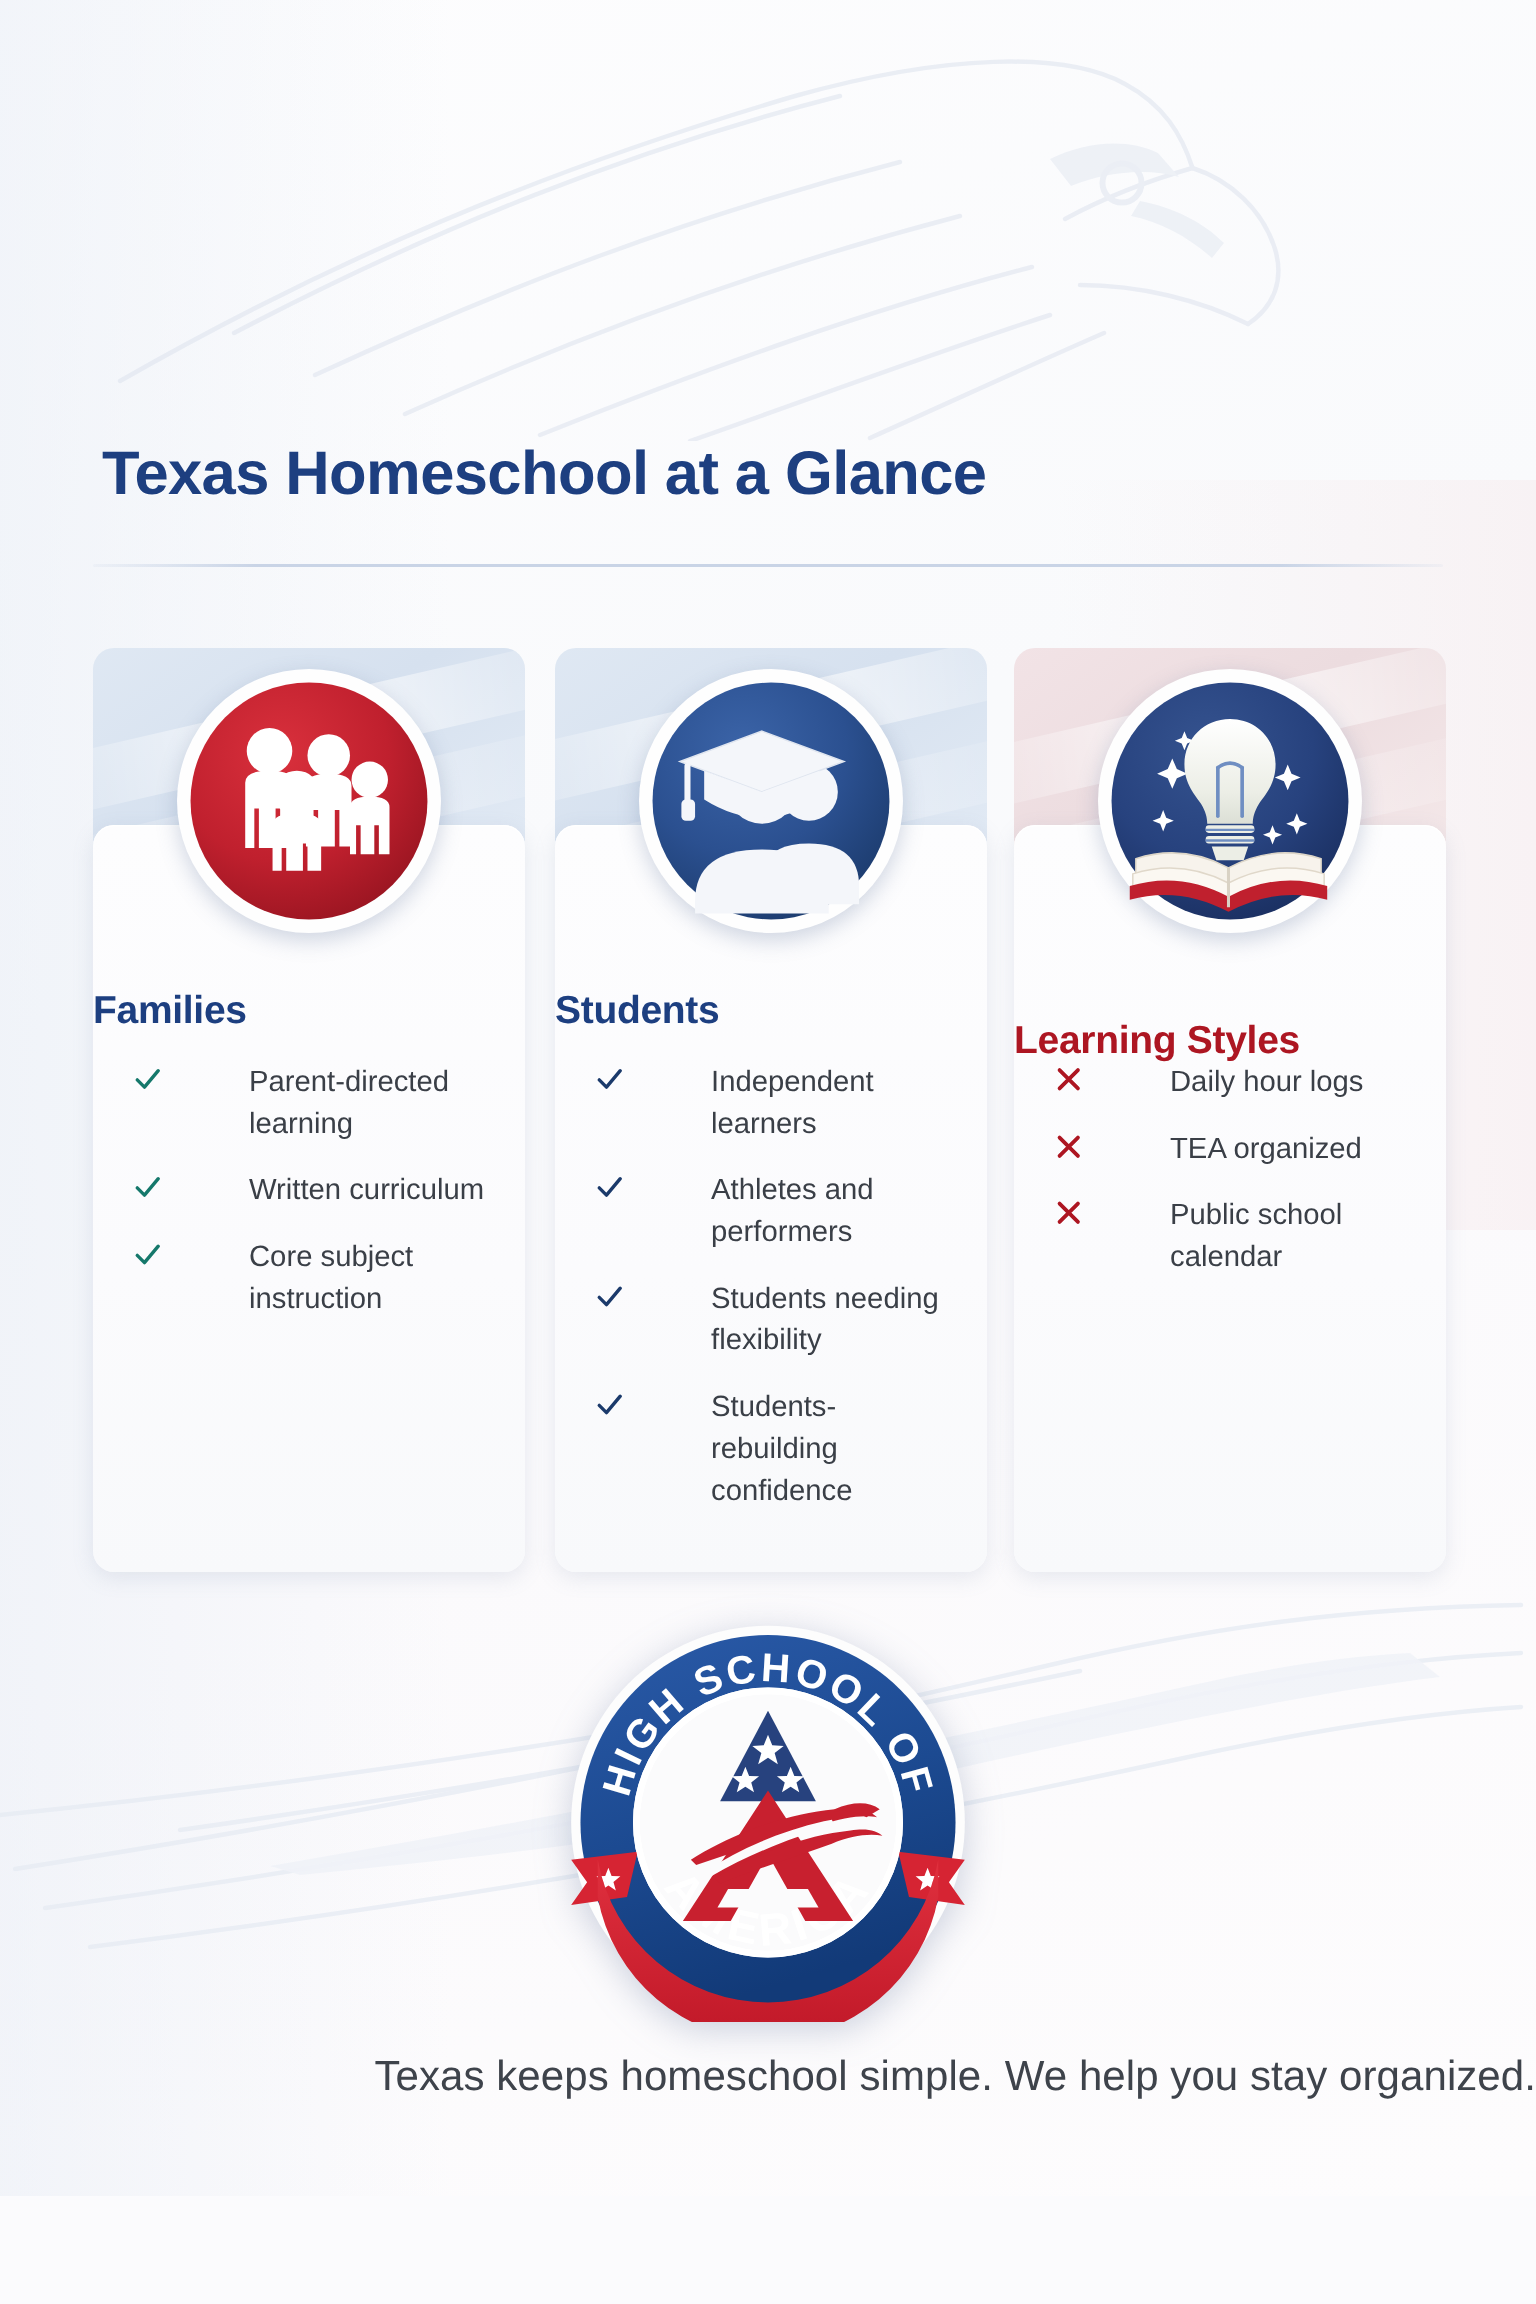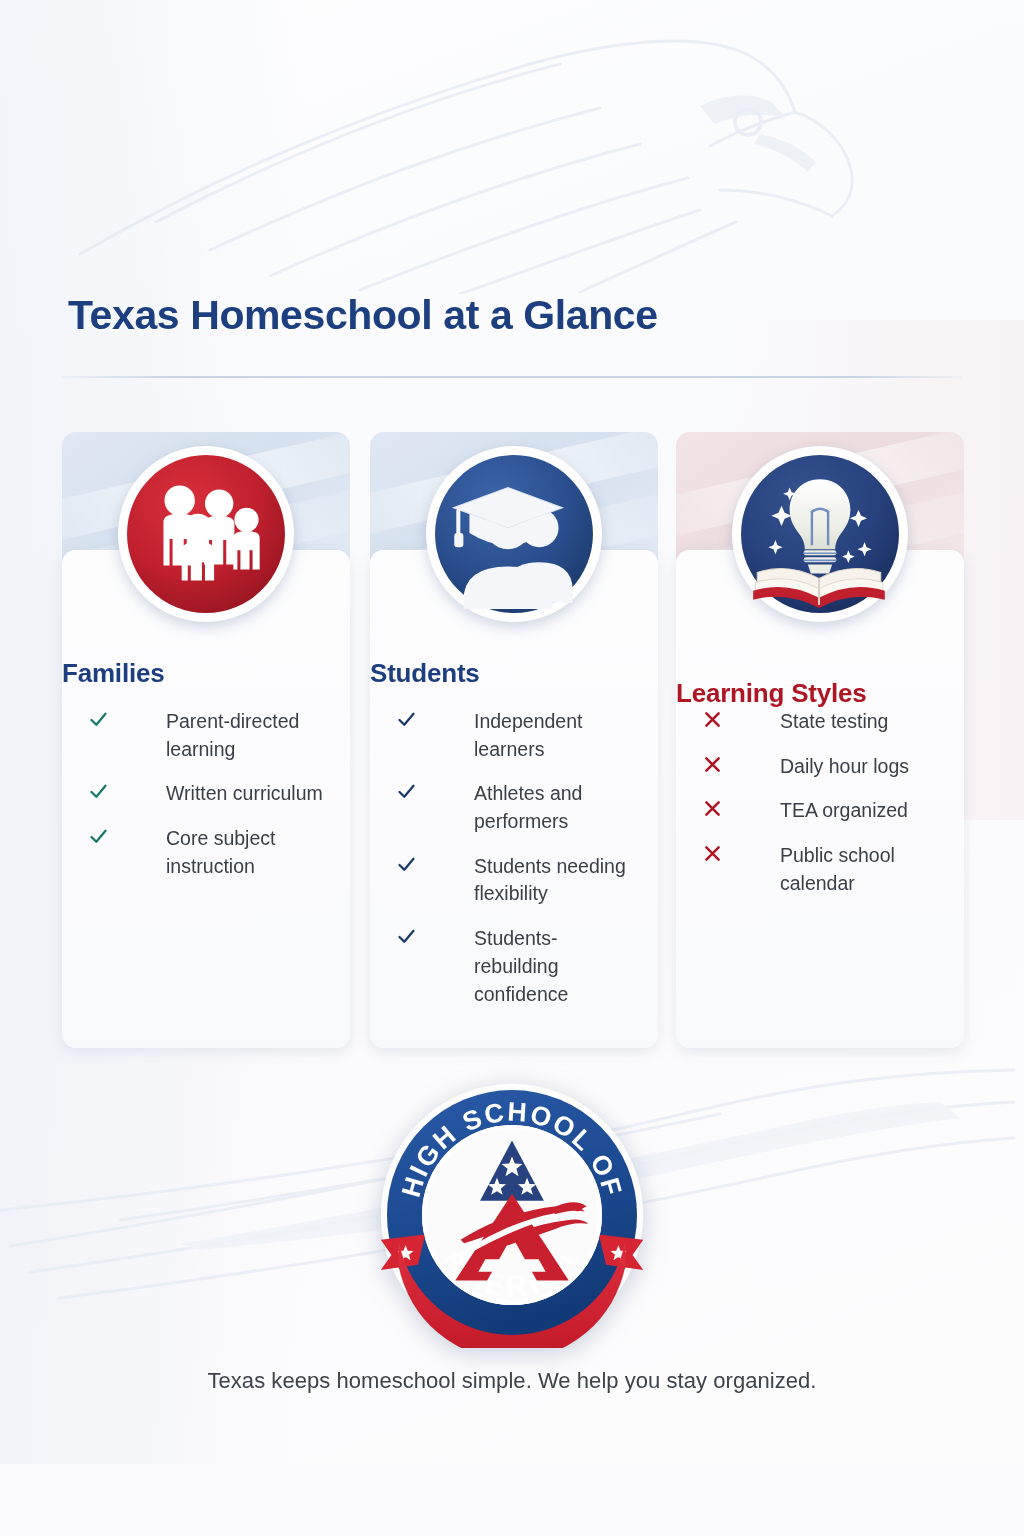--- a/index.html
+++ b/index.html
@@ -122,21 +122,21 @@
     position:absolute; top:1082px; left:50%; transform:translateX(-50%);
     width:266px; height:266px;
     filter:drop-shadow(0 5px 12px rgba(90,110,150,.3));
     z-index:6;
   }
   #logo svg{ display:block; width:100%; height:100%; }
 
   
   #footer{
     position:absolute; top:1368px; left:0; width:1024px;
-    text-align:center; font-size:22px; color:#3e434b;
+    text-align:right; font-size:28px; color:#3e434b;
     letter-spacing:.05px;
   }
 </style>
 </head>
 <body>
 
 <div id="poster">
 
   <div id="wm-tint-left"></div>
   <div id="wm-tint-right"></div>
@@ -375,28 +375,20 @@
 
       <div class="card-title t-red">Learning Styles</div>
 
       <div class="list">
         <div class="list-item">
           <span class="mark">
             <svg viewBox="0 0 24 24">
                 <path d="M5 5 L19 19 M19 5 L5 19" fill="none" stroke="#ad1622" stroke-width="2.9" stroke-linecap="round"></path>
               </svg>
           </span>
-          <span class="li-text">State testing</span>
-        </div>
-        <div class="list-item">
-          <span class="mark">
-            <svg viewBox="0 0 24 24">
-                <path d="M5 5 L19 19 M19 5 L5 19" fill="none" stroke="#ad1622" stroke-width="2.9" stroke-linecap="round"></path>
-              </svg>
-          </span>
           <span class="li-text">Daily hour logs</span>
         </div>
         <div class="list-item">
           <span class="mark">
             <svg viewBox="0 0 24 24">
                 <path d="M5 5 L19 19 M19 5 L5 19" fill="none" stroke="#ad1622" stroke-width="2.9" stroke-linecap="round"></path>
               </svg>
           </span>
           <span class="li-text">TEA organized</span>
         </div>

